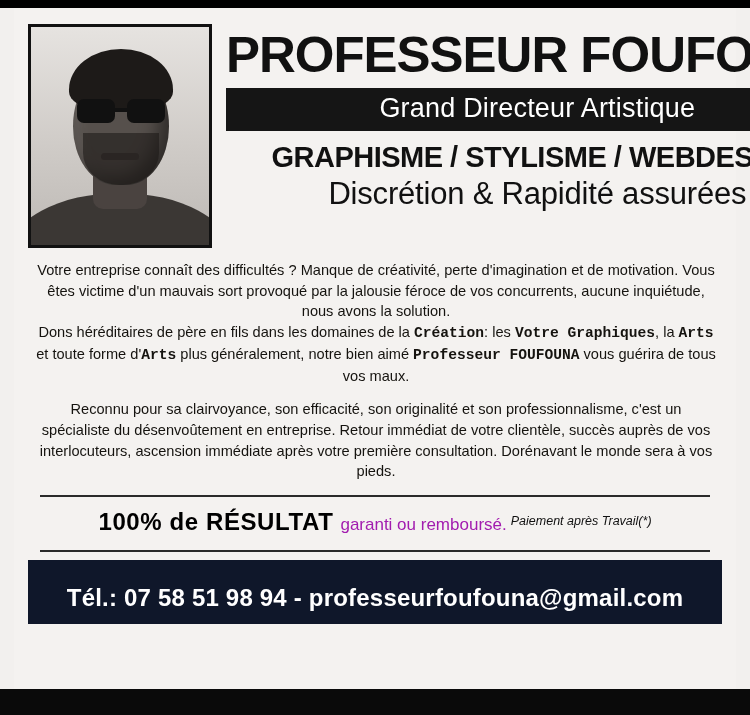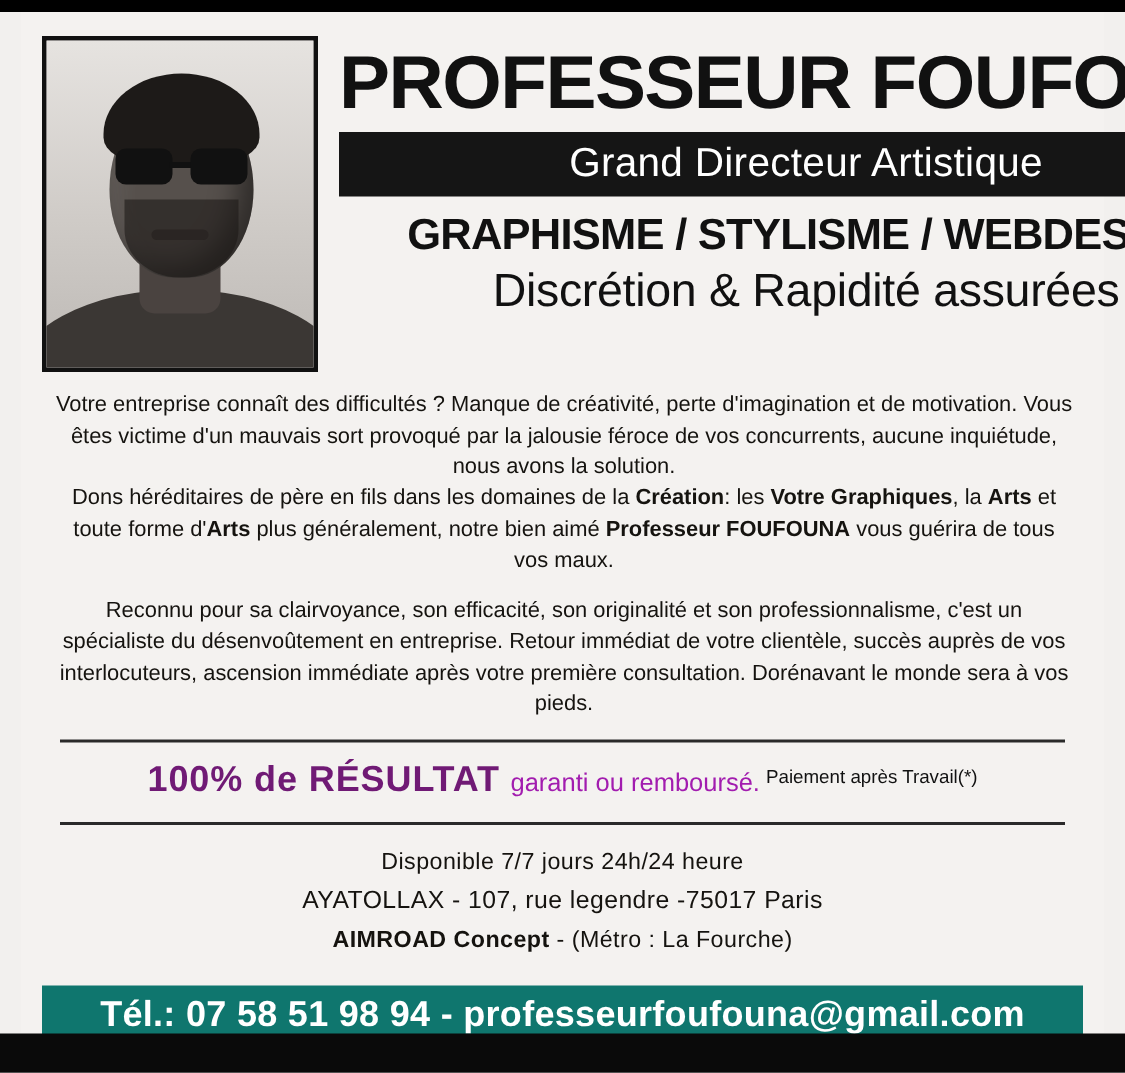--- a/index.html
+++ b/index.html
@@ -174,74 +174,75 @@
 
   
   .body-copy {
     padding: 12px 20px 0 22px;
     font-size: 14.6px;
     line-height: 1.42;
     color: #15130f;
     text-align: center;
   }
   .body-copy p { margin: 0 0 13px 0; }
-  .body-copy b { font-weight: bold; }
+  .body-copy b { font-weight: bold; font-family: Liberation Mono, monospace; }
 
   .rule {
     height: 2px;
     background: #2a2a2a;
     margin: 4px 26px 0 26px;
   }
 
   .result-line {
     display: flex;
     align-items: baseline;
     justify-content: center;
     padding: 11px 20px 10px 20px;
     white-space: nowrap;
   }
   .result-strong {
     font-weight: bold;
     font-size: 24px;
     letter-spacing: .6px;
-    color: #701a75;
+    color: #000000;
   }
   .result-rest {
     font-size: 17px;
     color: #a21caf;
     margin-left: 7px;
   }
   .result-note {
     font-size: 12.5px;
     color: #111;
     margin-left: 4px;
     position: relative;
     top: -5px;
+    font-style: italic;
   }
 
   .contact-block {
     text-align: center;
     padding: 12px 10px 10px 10px;
     color: #15130f;
     font-size: 15.5px;
     line-height: 1.62;
     letter-spacing: .3px;
   }
   .contact-block .l2 { font-size: 16.5px; }
   .contact-block .l3 b { font-weight: bold; }
 
   .phone-bar {
     margin: 8px 14px 0 14px;
-    background: #0f766e;
+    background: #0f172a;
     color: #fff;
     text-align: center;
     font-size: 24px;
     font-weight: bold;
     letter-spacing: .2px;
-    padding: 6px 6px 12px 6px;
+    padding: 24px 6px 12px 6px;
     white-space: nowrap;
   }
 </style>
 </head>
 <body>
 
 <div class="flyer">
   <div class="band-top"></div>
 
   <div class="paper">
@@ -281,23 +282,18 @@
     <div class="rule"></div>
 
     <div class="result-line">
       <span class="result-strong">100% de RÉSULTAT</span>
       <span class="result-rest">garanti ou remboursé.</span>
       <span class="result-note">Paiement après Travail(*)</span>
     </div>
 
     <div class="rule"></div>
 
-    <div class="contact-block">
-      <div class="l1">Disponible 7/7 jours 24h/24 heure</div>
-      <div class="l2">AYATOLLAX - 107, rue legendre -75017 Paris</div>
-      <div class="l3"><b>AIMROAD Concept</b><span> - (Métro : La Fourche)</span></div>
-    </div>
 
     <div class="phone-bar">Tél.: 07 58 51 98 94 - professeurfoufouna@gmail.com</div>
   </div>
 
   <div class="band-bottom"></div>
 </div>
 
 </body></html>

